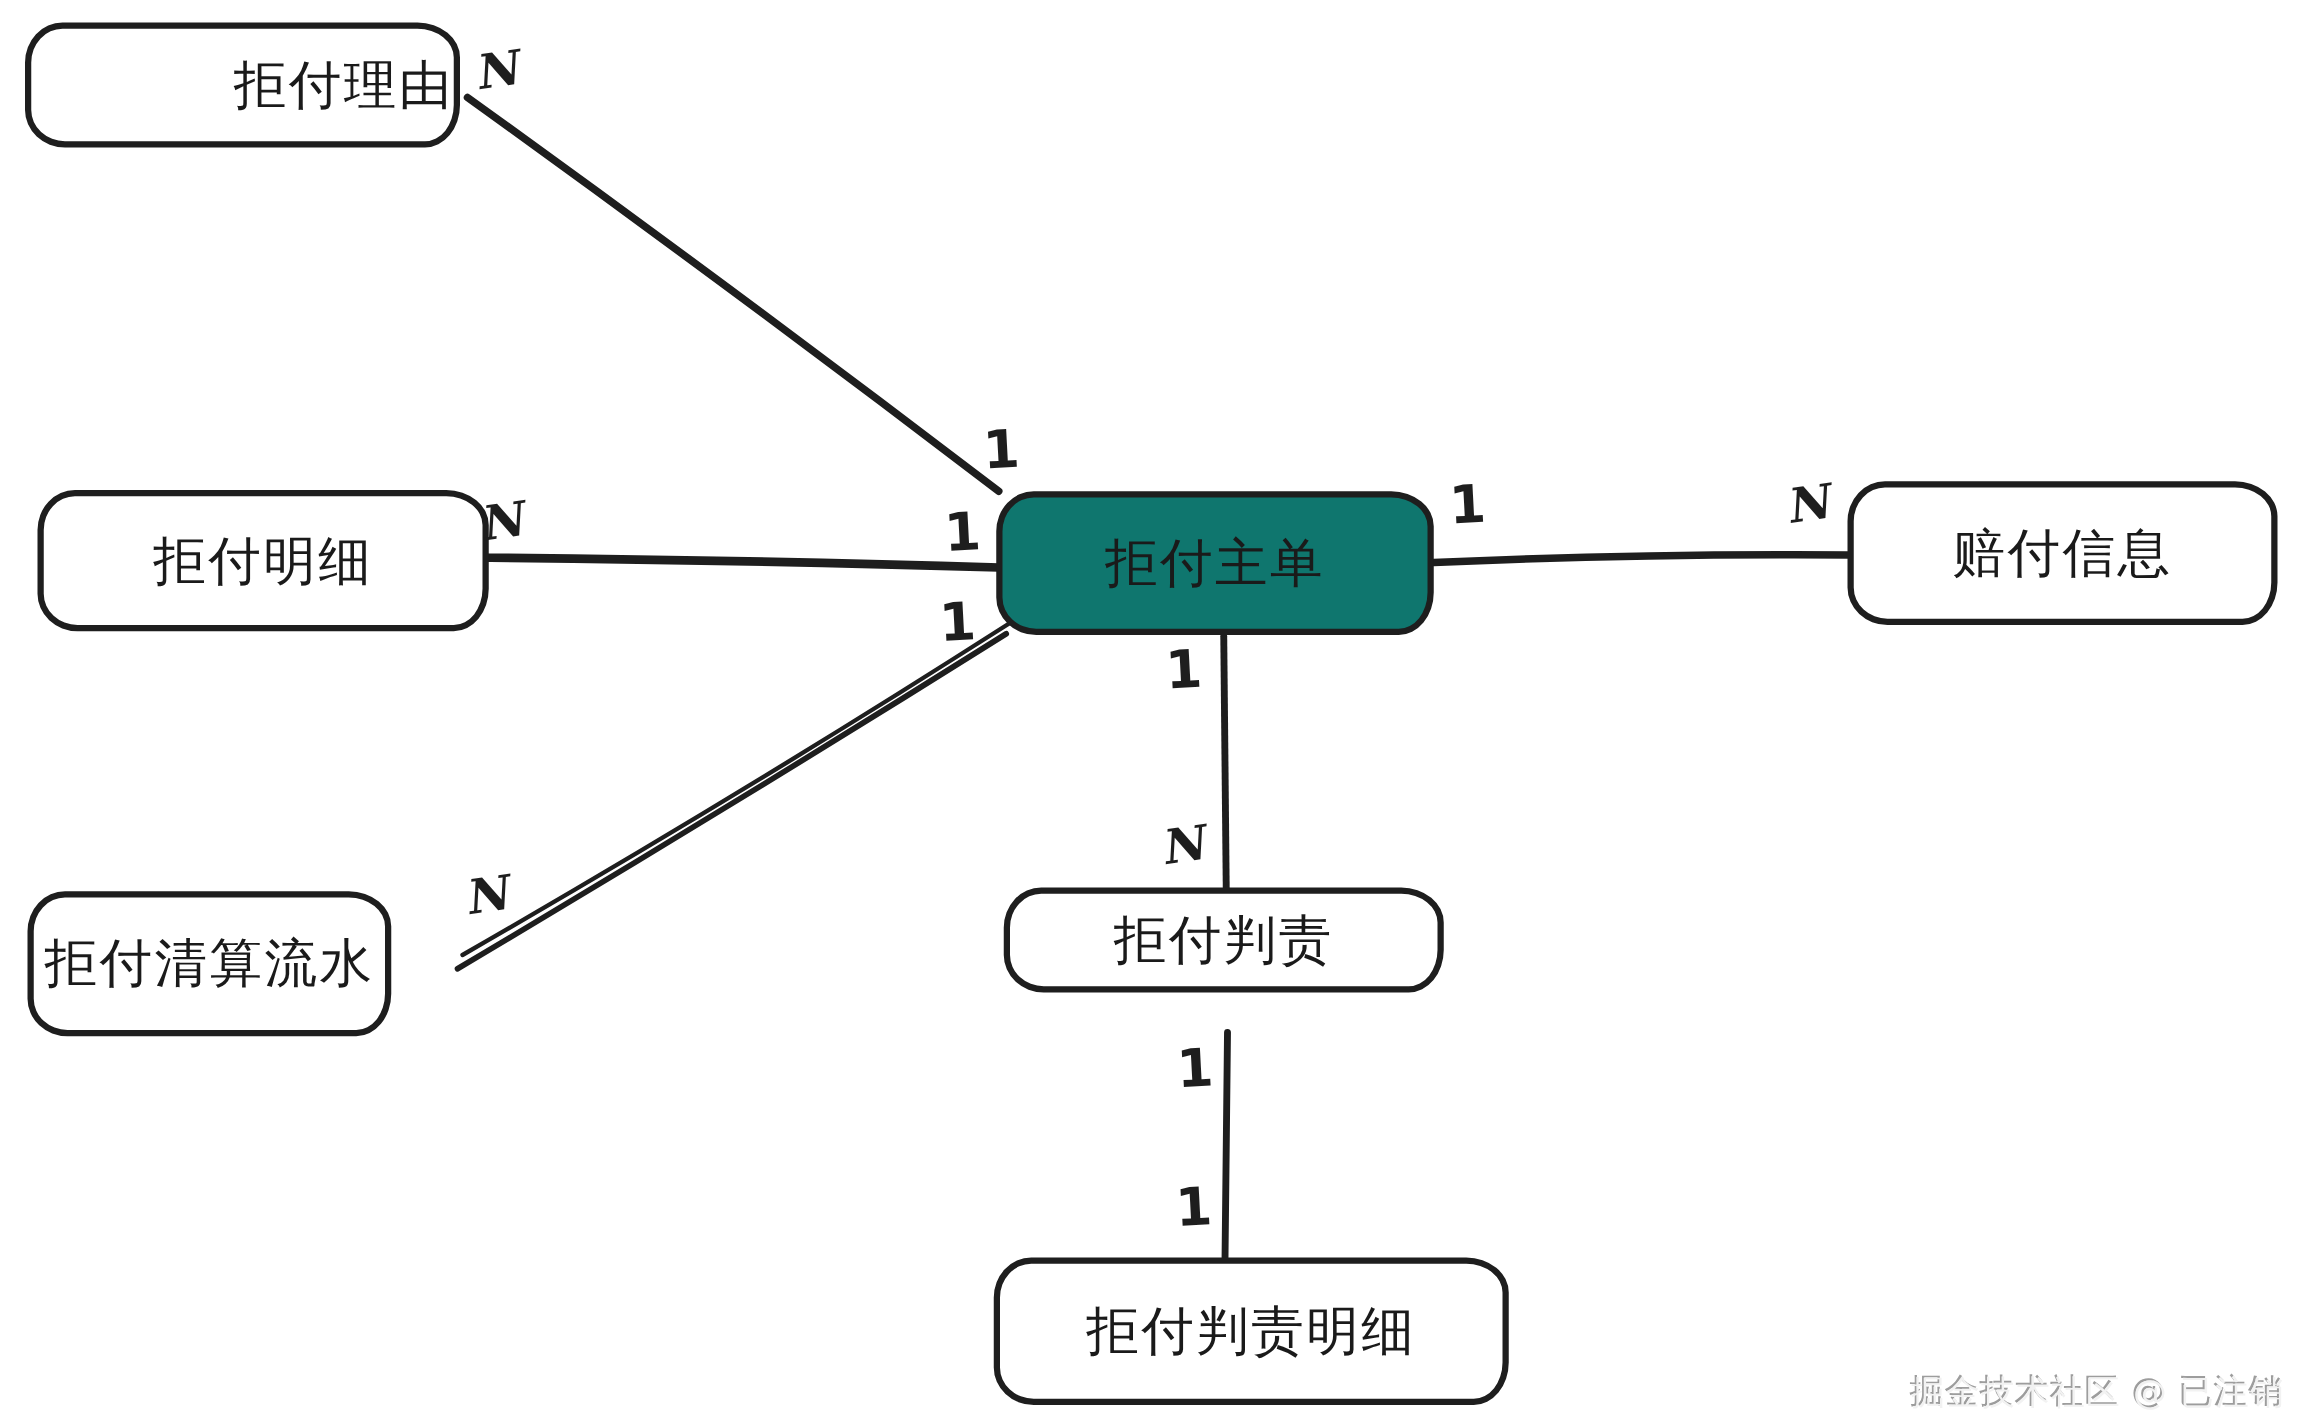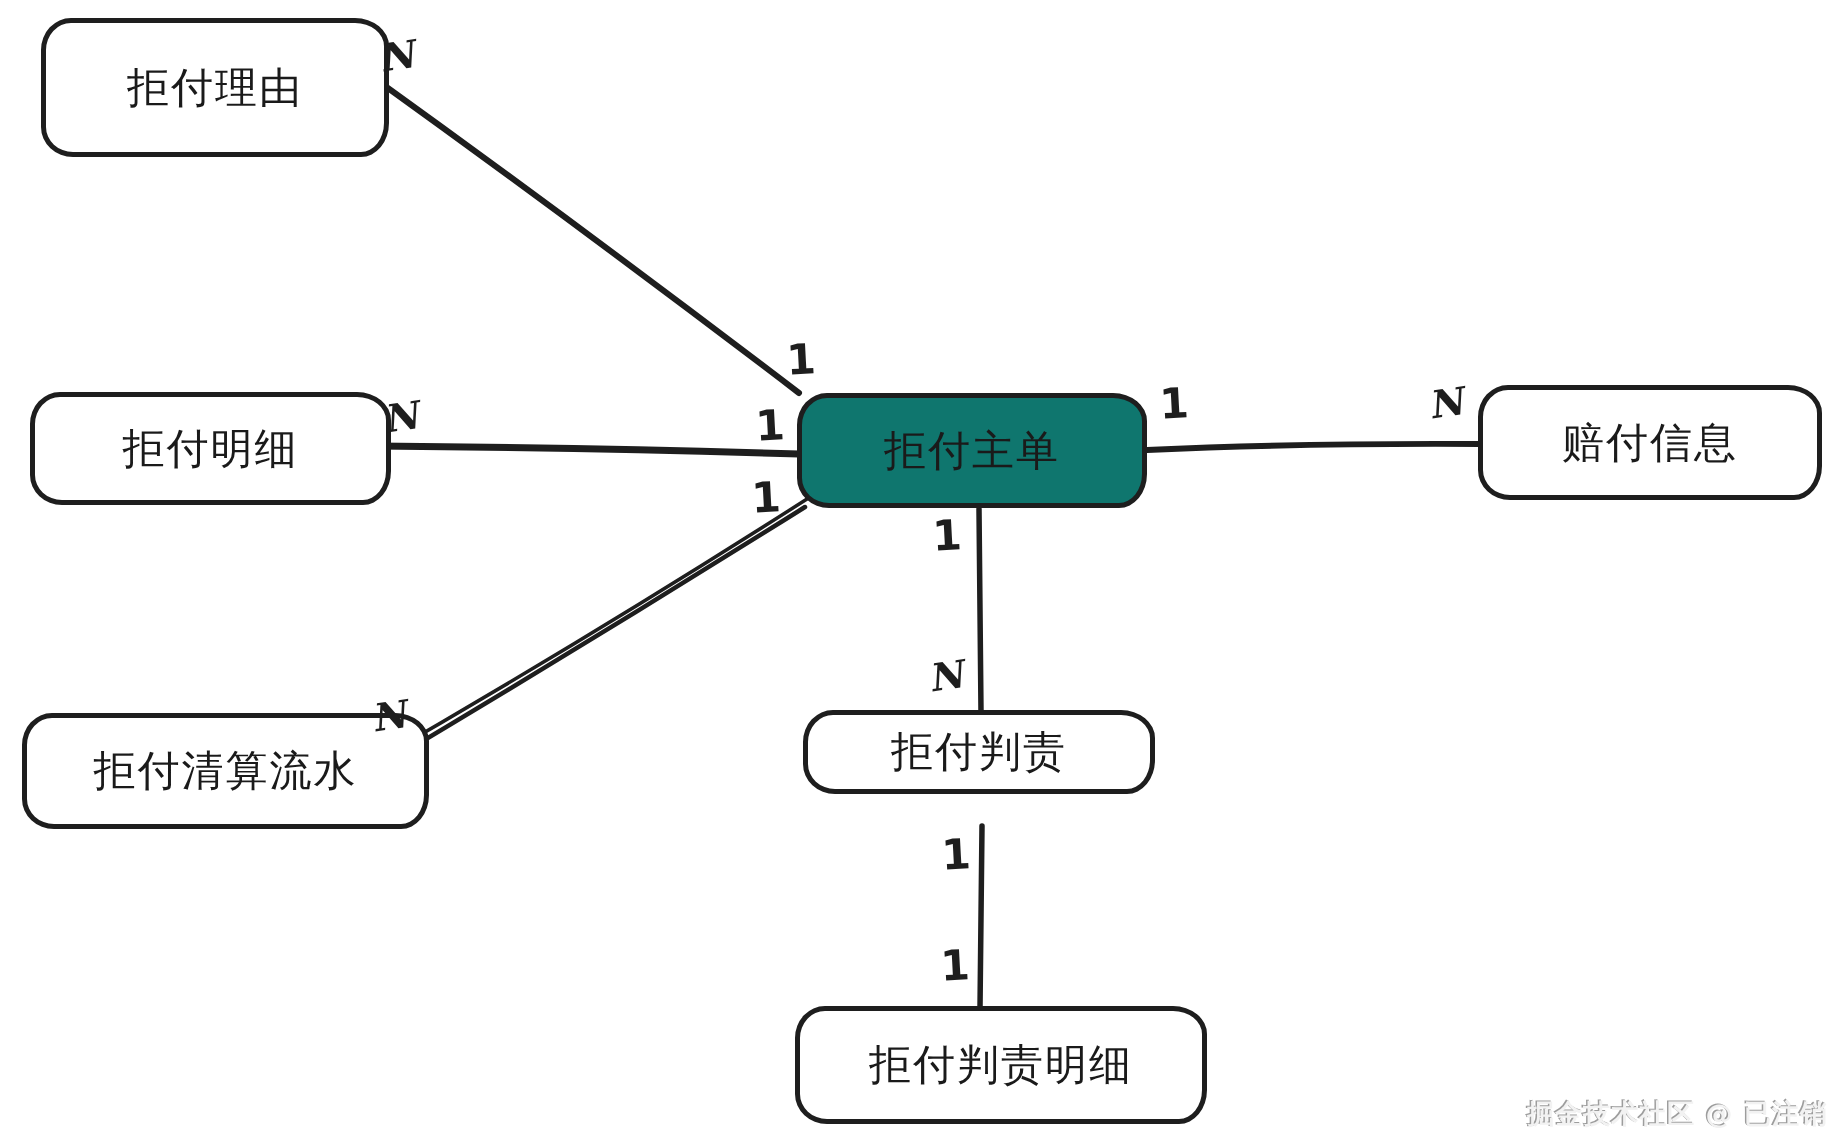--- a/index.html
+++ b/index.html
@@ -62,47 +62,47 @@
     font-weight: 600;
     font-size: 38px;
     transform: translate(-50%, -50%) rotate(-8deg);
   }
   .watermark {
     position: absolute;
     z-index: 4;
     right: 14px;
     bottom: 10px;
     font-size: 27px;
-    font-weight: 700;
+    font-weight: 400;
     letter-spacing: 1px;
     color: #f2f2f2;
     text-shadow: -1.5px -1.5px 0 #9d9d9d, 1px 1px 0 #ffffff;
   }
 </style>
 </head>
 <body>
 
 <div class="stage" id="stage">
   <svg class="conn-svg" id="conn-svg" viewBox="0 0 1842 1142" xmlns="http://www.w3.org/2000/svg">
       <path d="M374 78 Q588 232 799 393" fill="none" stroke="#1e1e1e" stroke-width="6" stroke-linecap="round"></path>
       <path d="M377 446 Q600 448 799 454" fill="none" stroke="#1e1e1e" stroke-width="7" stroke-linecap="round"></path>
       <path d="M366 775 Q590 642 805 507" fill="none" stroke="#1e1e1e" stroke-width="4.5" stroke-linecap="round"></path>
       <path d="M370 764 Q596 634 807 499" fill="none" stroke="#1e1e1e" stroke-width="3.5" stroke-linecap="round"></path>
       <path d="M1147 450 Q1300 443 1480 444" fill="none" stroke="#1e1e1e" stroke-width="6" stroke-linecap="round"></path>
       <path d="M979 509 Q980 610 981 712" fill="none" stroke="#1e1e1e" stroke-width="5.5" stroke-linecap="round"></path>
       <path d="M982 826 Q981 915 980 1008" fill="none" stroke="#1e1e1e" stroke-width="5.5" stroke-linecap="round"></path>
     </svg>
   <div id="entities-layer">
-      <div class="entity" style="left: 41px; top: 18px; width: 348px; height: 139px;">
+      <div class="entity" style="left: 20px; top: 18px; width: 348px; height: 100px; justify-content: flex-end;">
         <span class="entity-label">拒付理由</span>
       </div>
       <div class="entity" style="left: 30px; top: 392px; width: 361px; height: 113px;">
         <span class="entity-label">拒付明细</span>
       </div>
-      <div class="entity" style="left: 22px; top: 713px; width: 407px; height: 116px;">
+      <div class="entity" style="left: 22px; top: 713px; width: 291px; height: 116px;">
         <span class="entity-label">拒付清算流水</span>
       </div>
       <div class="entity accent" style="left: 797px; top: 393px; width: 350px; height: 115px;">
         <span class="entity-label">拒付主单</span>
       </div>
       <div class="entity" style="left: 1478px; top: 385px; width: 344px; height: 115px;">
         <span class="entity-label">赔付信息</span>
       </div>
       <div class="entity" style="left: 803px; top: 710px; width: 352px; height: 84px;">
         <span class="entity-label">拒付判责</span>

